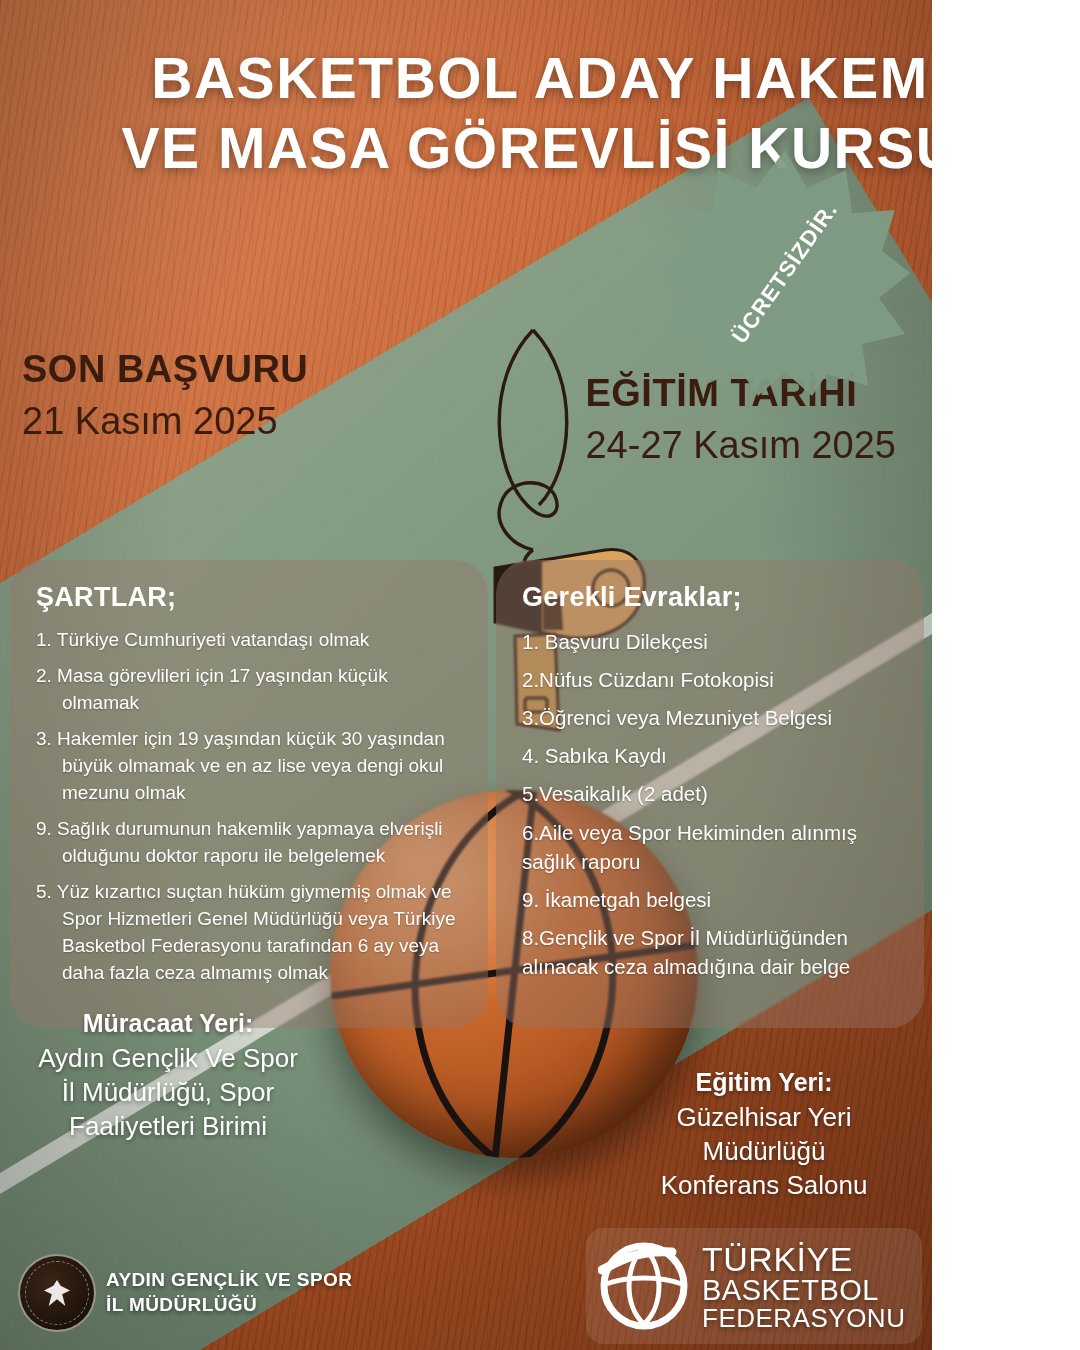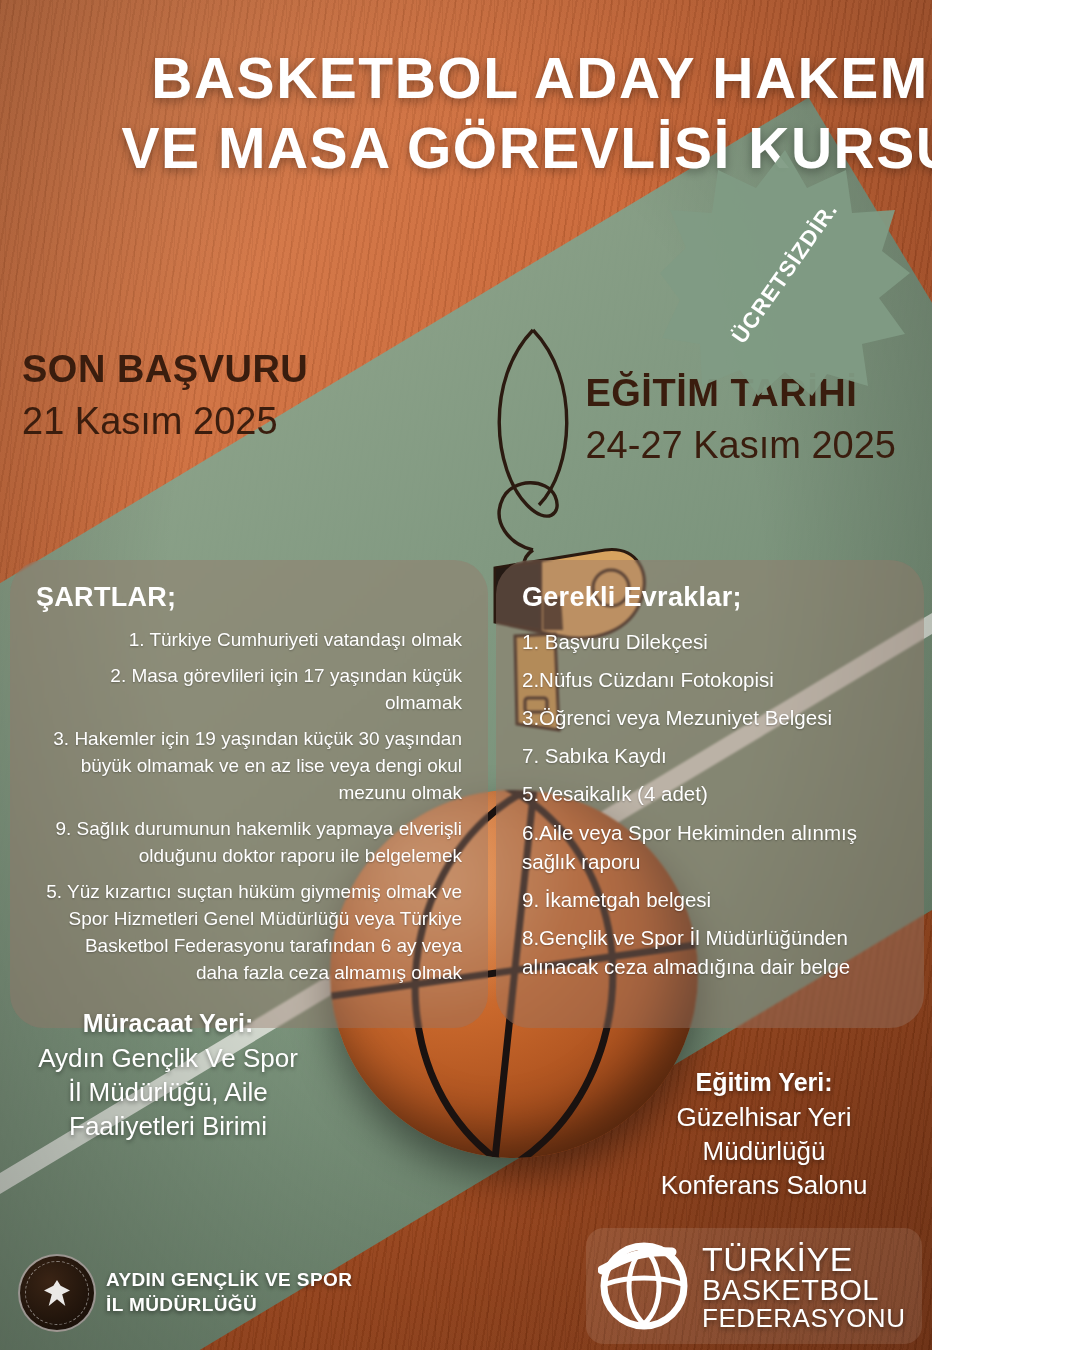--- a/index.html
+++ b/index.html
@@ -250,21 +250,21 @@
     padding: 0;
     list-style: none;
   }
   .panel li {
     color: #ffffff;
     font-size: 19px;
     line-height: 1.42;
     margin-bottom: 9px;
     text-shadow: 0 1px 2px rgba(0,0,0,0.3);
   }
-  .panel-left li { padding-left: 26px; text-indent: -26px; text-align: right; }
+  .panel-left li { padding-left: 26px; text-indent: -26px; }
   .panel-right li { font-size: 20.5px; }
 
   
   .venue {
     position: absolute;
     z-index: 6;
     text-align: center;
     color: #ffffff;
     text-shadow: 0 2px 4px rgba(0,0,0,0.4);
   }
@@ -423,32 +423,32 @@
       <li>5. Yüz kızartıcı suçtan hüküm giymemiş olmak ve Spor Hizmetleri Genel Müdürlüğü veya Türkiye Basketbol Federasyonu tarafından 6 ay veya daha fazla ceza almamış olmak</li>
     </ul>
   </div>
 
   <div class="panel panel-right">
     <h3>Gerekli Evraklar;</h3>
     <ul>
       <li>1. Başvuru Dilekçesi</li>
       <li>2.Nüfus Cüzdanı Fotokopisi</li>
       <li>3.Öğrenci veya Mezuniyet Belgesi</li>
-      <li>7. Sabıka Kaydı</li>
-      <li>5.Vesaikalık (4 adet)</li>
+      <li>4. Sabıka Kaydı</li>
+      <li>5.Vesaikalık (2 adet)</li>
       <li>6.Aile veya Spor Hekiminden alınmış sağlık raporu</li>
       <li>9. İkametgah belgesi</li>
       <li>8.Gençlik ve Spor İl Müdürlüğünden alınacak ceza almadığına dair belge</li>
     </ul>
   </div>
 
   <div class="venue venue-left">
     <div class="v-title">Müracaat Yeri:</div>
     <div class="v-line">Aydın Gençlik Ve Spor</div>
-    <div class="v-line">İl Müdürlüğü, Aile</div>
+    <div class="v-line">İl Müdürlüğü, Spor</div>
     <div class="v-line">Faaliyetleri Birimi</div>
   </div>
 
   <div class="venue venue-right">
     <div class="v-title">Eğitim Yeri:</div>
     <div class="v-line">Güzelhisar Yeri</div>
     <div class="v-line">Müdürlüğü</div>
     <div class="v-line">Konferans Salonu</div>
   </div>
 

